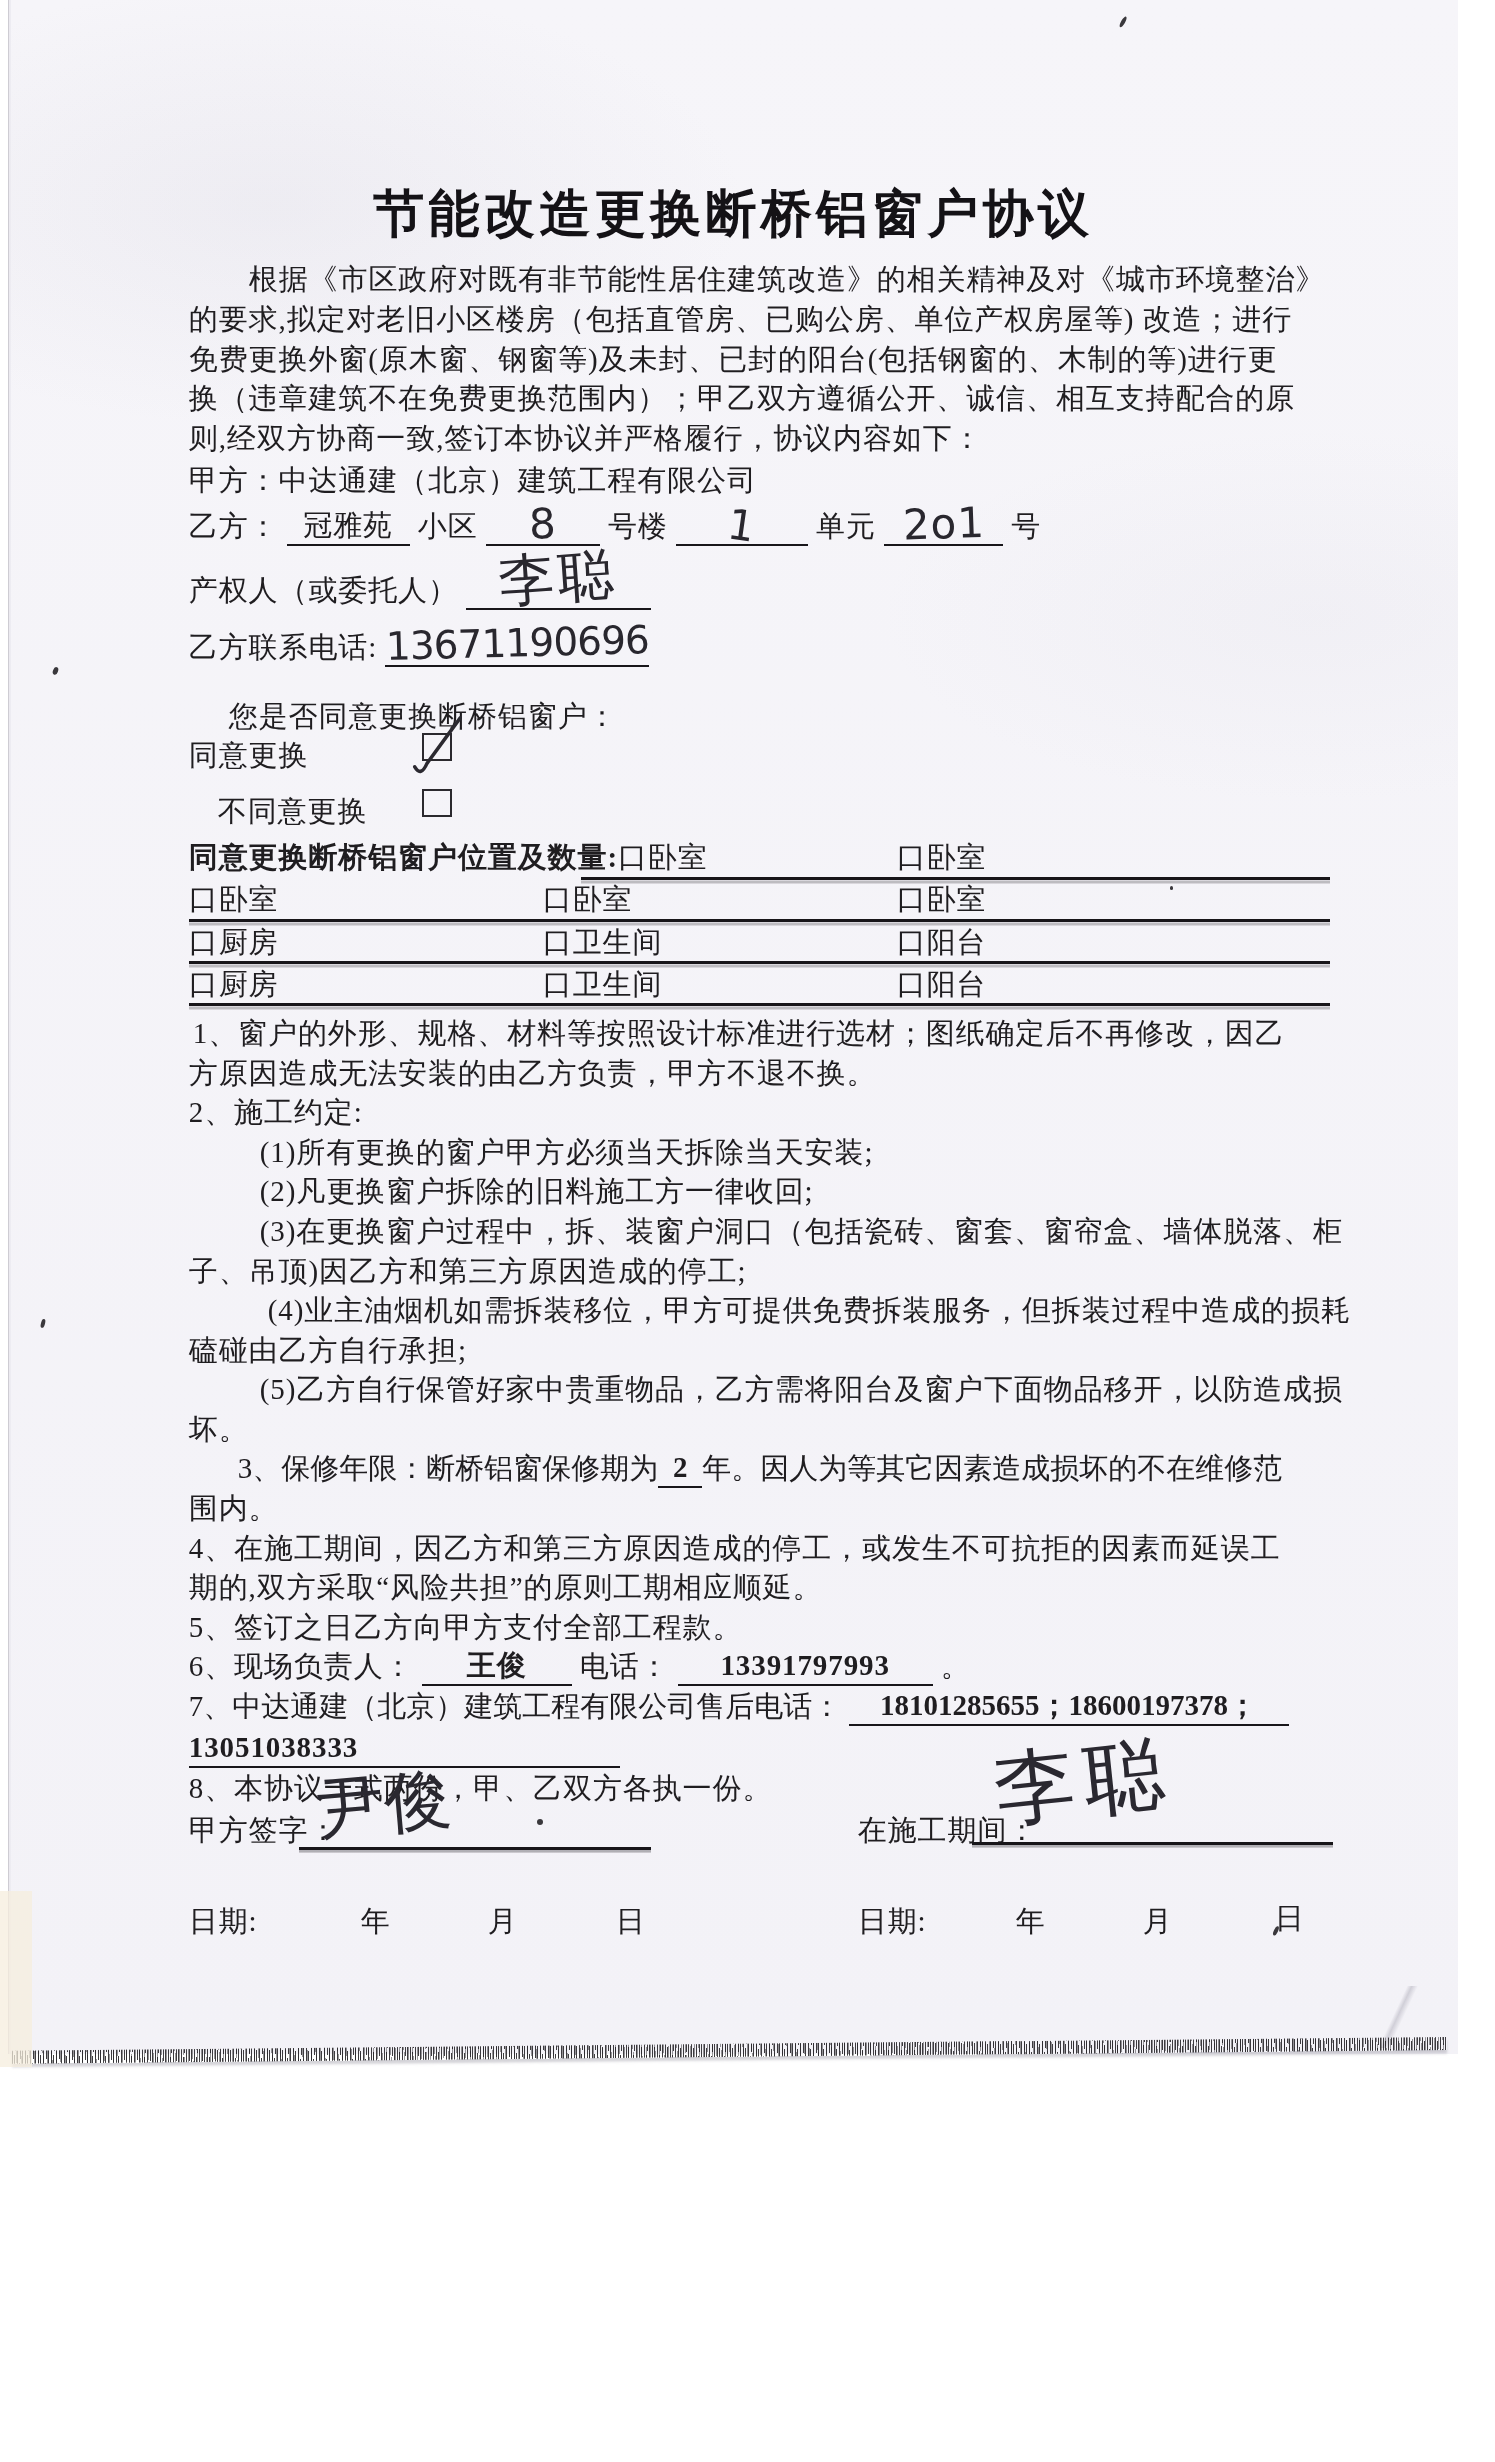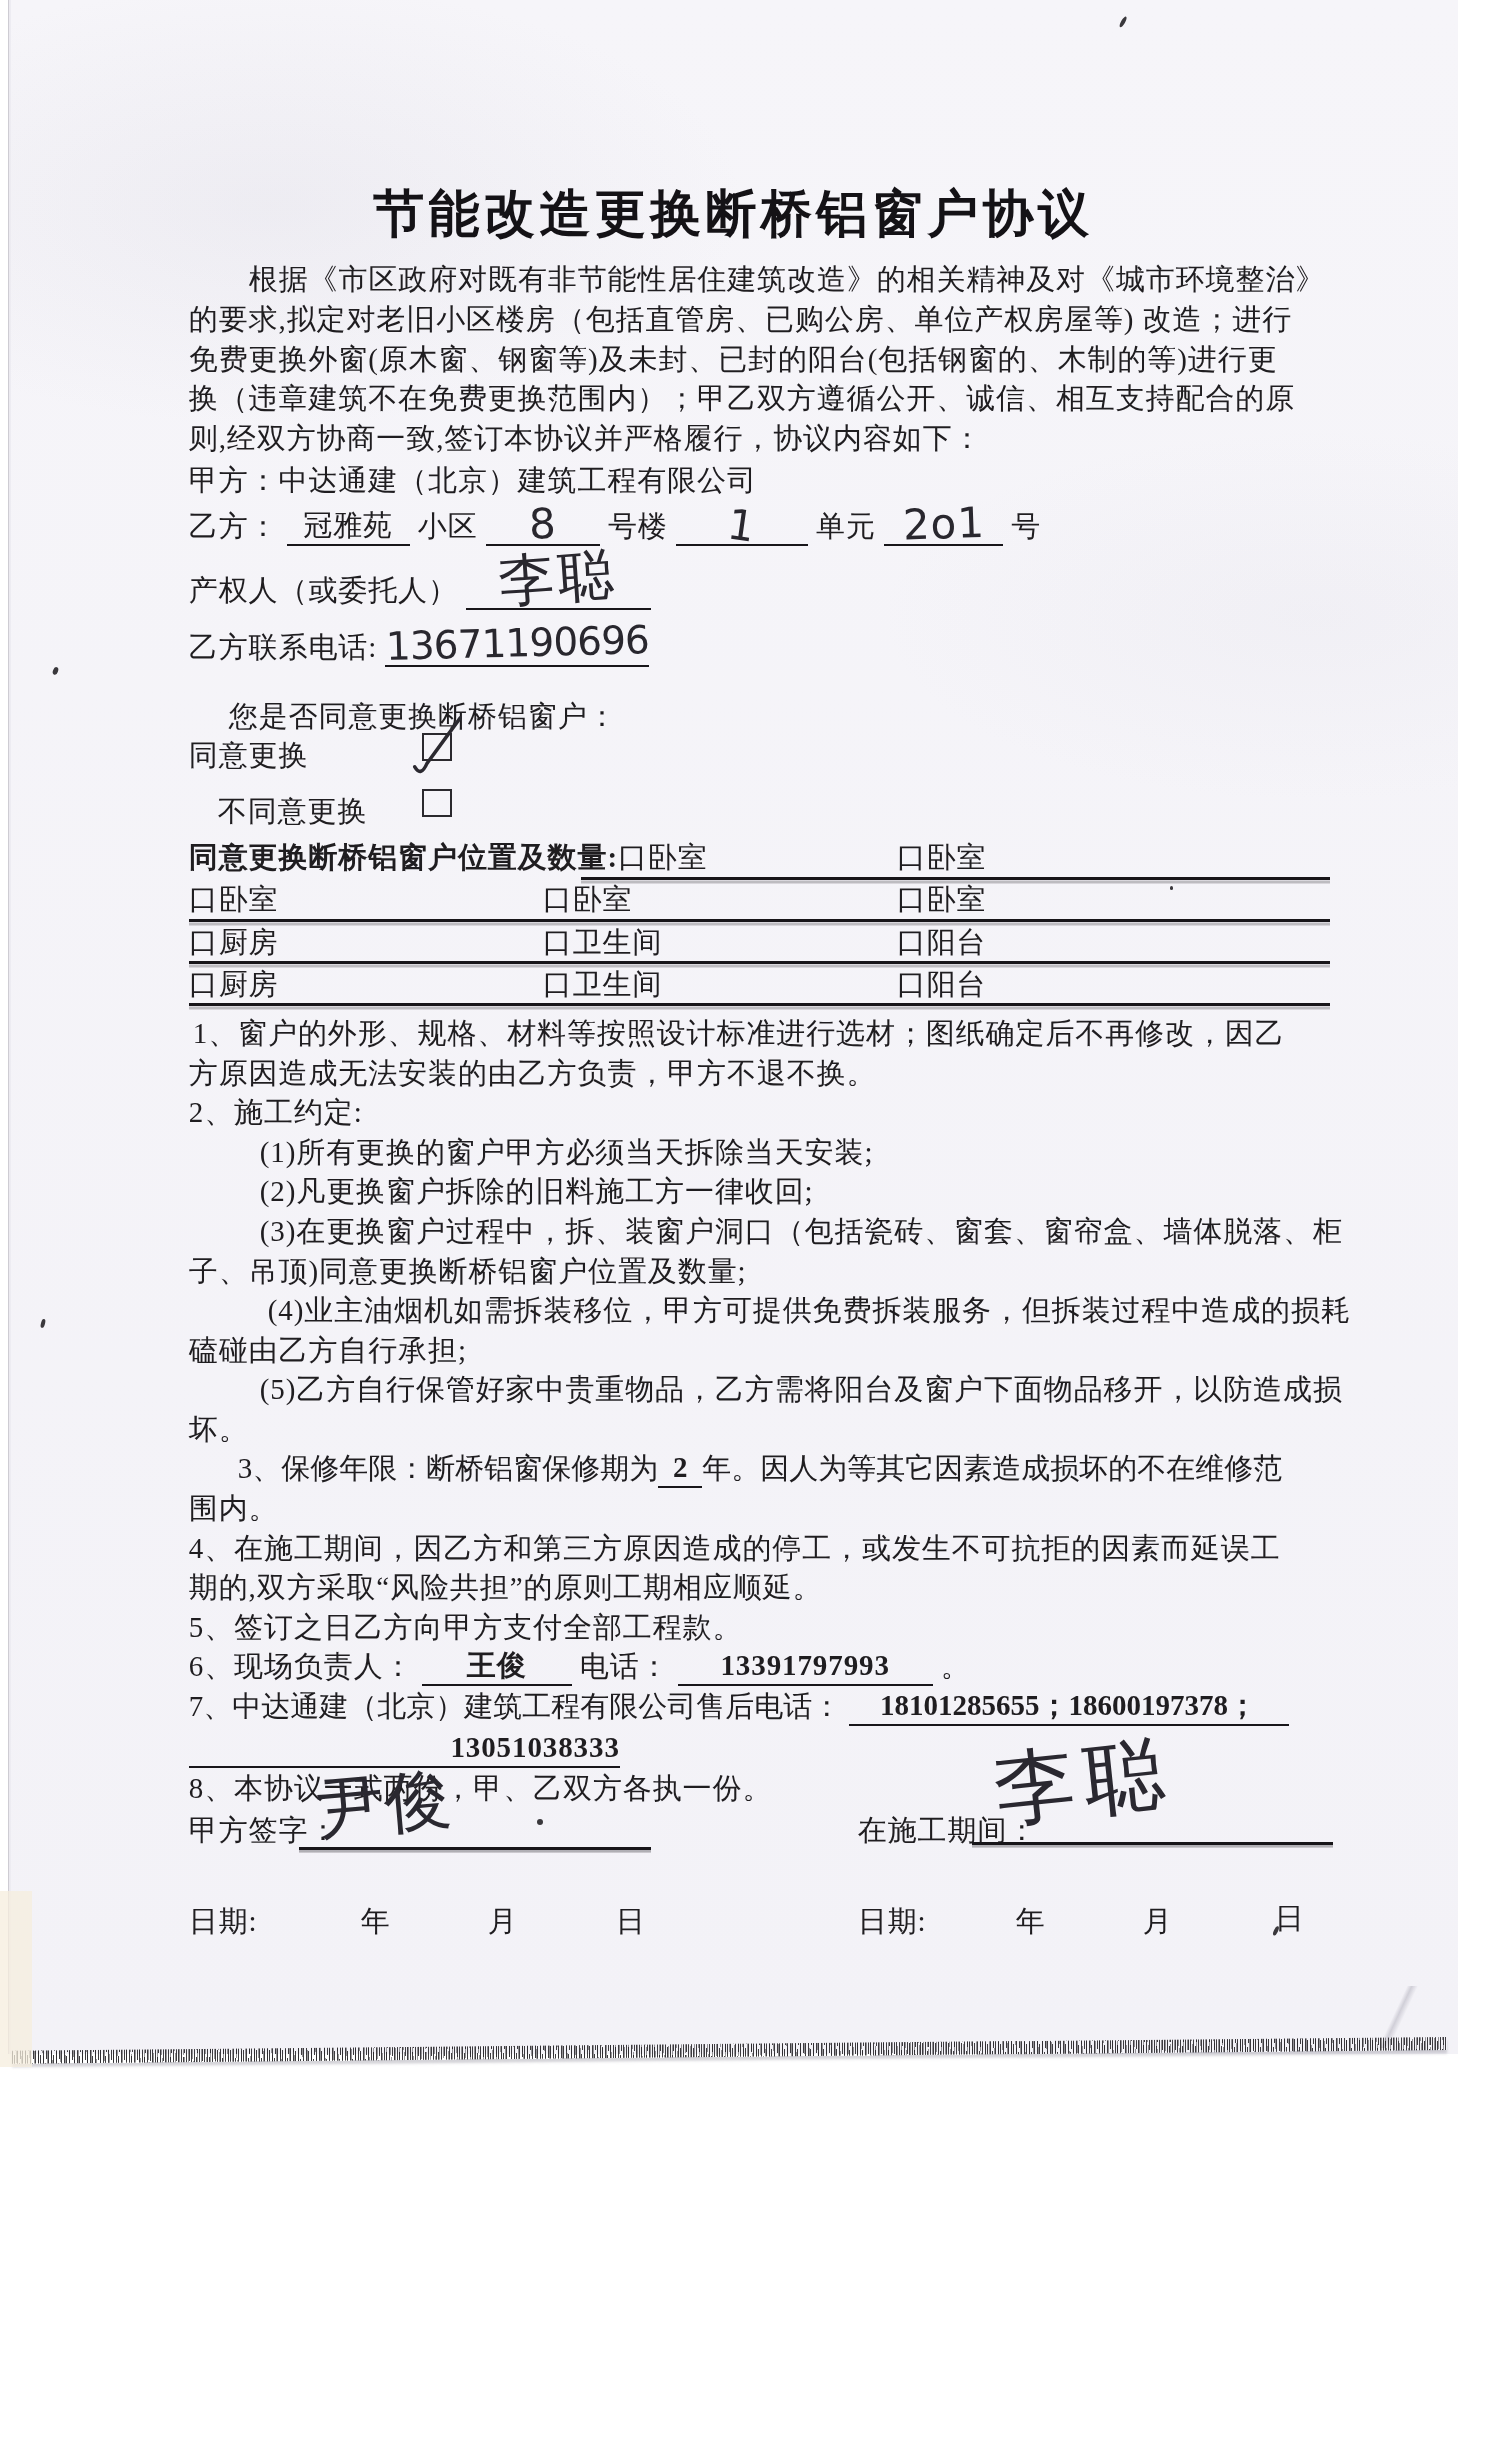--- a/index.html
+++ b/index.html
@@ -120,21 +120,21 @@
   <div class="line" style="left:534px;top:964px;">口卫生间</div>
   <div class="line" style="left:888px;top:964px;">口阳台</div>
   <div class="rowline" style="left:180px;top:1003px;width:1141px;"></div>
 
   <div class="line" style="left:184px;top:1013px;">1、窗户的外形、规格、材料等按照设计标准进行选材；图纸确定后不再修改，因乙</div>
   <div class="line" style="left:180px;top:1053px;">方原因造成无法安装的由乙方负责，甲方不退不换。</div>
   <div class="line" style="left:180px;top:1092px;">2、施工约定:</div>
   <div class="line" style="left:251px;top:1132px;">(1)所有更换的窗户甲方必须当天拆除当天安装;</div>
   <div class="line" style="left:251px;top:1171px;">(2)凡更换窗户拆除的旧料施工方一律收回;</div>
   <div class="line" style="left:251px;top:1211px;">(3)在更换窗户过程中，拆、装窗户洞口（包括瓷砖、窗套、窗帘盒、墙体脱落、柜</div>
-  <div class="line" style="left:180px;top:1251px;">子、吊顶)同意更换断桥铝窗户位置及数量;</div>
+  <div class="line" style="left:180px;top:1251px;">子、吊顶)因乙方和第三方原因造成的停工;</div>
   <div class="line" style="left:251px;top:1290px;margin-left:8px;">(4)业主油烟机如需拆装移位，甲方可提供免费拆装服务，但拆装过程中造成的损耗</div>
   <div class="line" style="left:180px;top:1330px;">磕碰由乙方自行承担;</div>
   <div class="line" style="left:251px;top:1369px;">(5)乙方自行保管好家中贵重物品，乙方需将阳台及窗户下面物品移开，以防造成损</div>
   <div class="line" style="left:180px;top:1409px;">坏。</div>
 
   <div class="line" style="left:229px;top:1448px;letter-spacing:0;">
     <span>3、保修年限：断桥铝窗保修期为</span><span class="u b" style="width:44px;"><span>2</span></span><span>年。因人为等其它因素造成损坏的不在维修范</span>
   </div>
   <div class="line" style="left:180px;top:1488px;">围内。</div>
 
@@ -148,21 +148,21 @@
     <span>电话：</span>
     <span class="u b" style="width:255px;"><span>13391797993</span></span>
     <span>。</span>
   </div>
 
   <div class="line" style="left:180px;top:1686px;letter-spacing:0;">
     <span>7、中达通建（北京）建筑工程有限公司售后电话：</span>
     <span class="u b" style="width:440px;"><span>18101285655；18600197378；</span></span>
   </div>
   <div class="line" style="left:180px;top:1728px;">
-    <span class="u b" style="width:431px;text-align:right;"><span>13051038333</span></span>
+    <span class="u b" style="width:431px;text-align:left;"><span>13051038333</span></span>
   </div>
 
   <div class="line" style="left:180px;top:1768px;">8、本协议一式两份，甲、乙双方各执一份。</div>
 
   <div class="line" style="left:180px;top:1810px;">甲方签字：</div>
   <div class="rowline" style="left:290px;top:1847px;width:352px;box-shadow:0 2.6px 0 rgba(23,21,25,.3);"></div>
   <div class="sig" style="left:308px;top:1759px;font-size:67px;transform:rotate(-5deg);">尹俊</div>
   <div class="speck" style="left:528px;top:1819px;width:6.2px;height:6.2px;"></div>
 
   <div class="line" style="left:849px;top:1810px;">在施工期间：</div>

